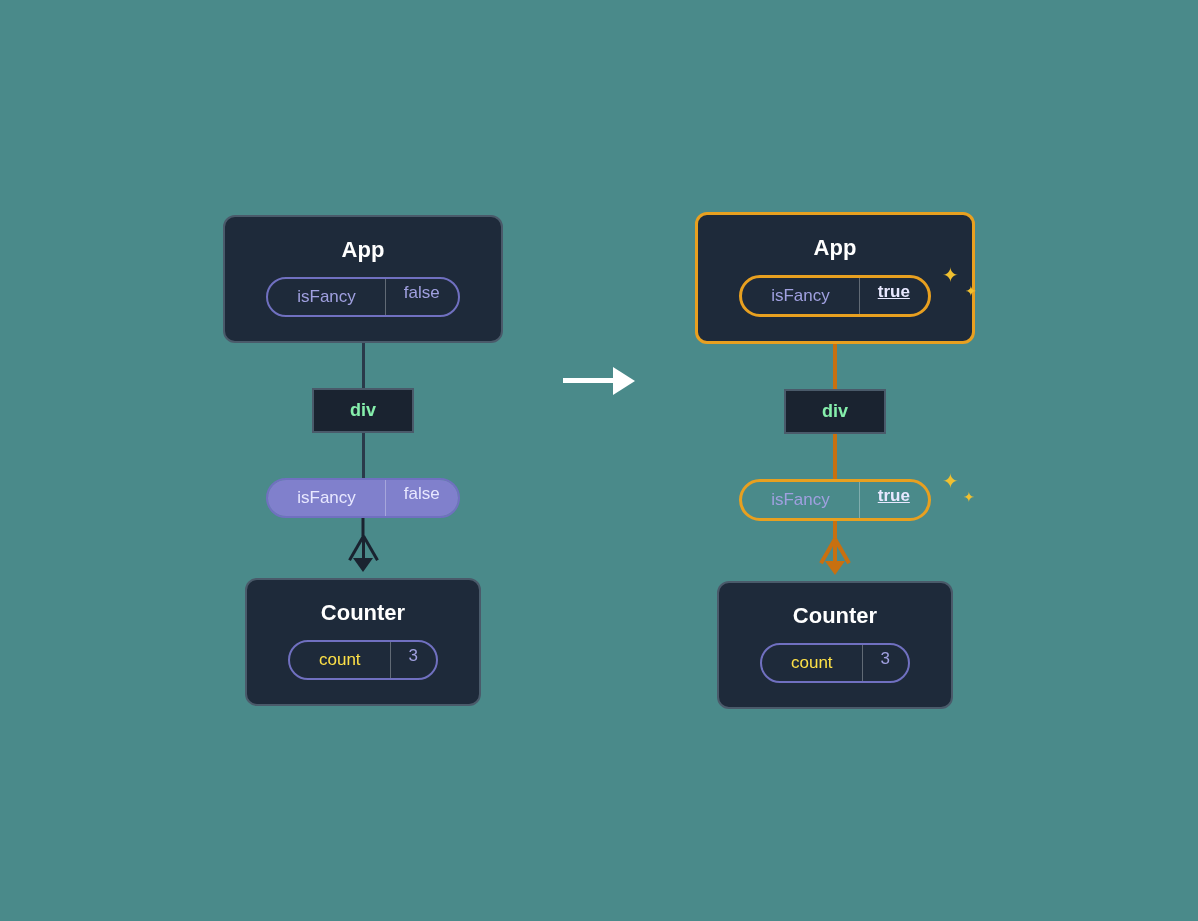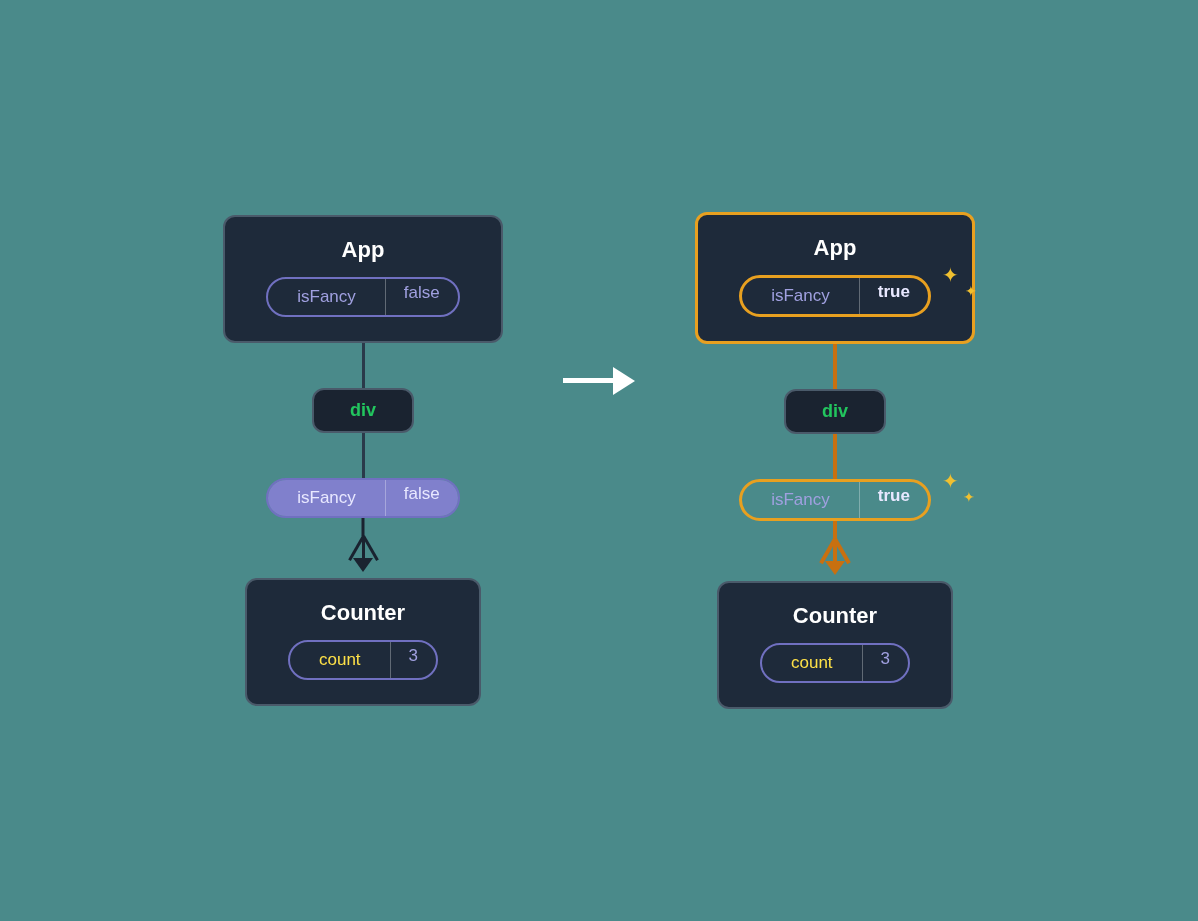--- a/index.html
+++ b/index.html
@@ -80,41 +80,42 @@
     }
 
     .app-box .pill-value {
       background-color: transparent;
       color: #a0a0e0;
     }
 
     .pill-value.bold-true {
       font-weight: 800;
       color: #e8e8ff;
+      text-decoration: underline;
     }
 
     
     .connector-v {
       width: 3px;
       height: 45px;
       background-color: #2a3a4a;
     }
 
     .connector-v.fancy-connector {
       background-color: #c87010;
       width: 4px;
     }
 
     
     .div-box {
       background-color: #1a2330;
       border: 2px solid #4a5a6a;
-      border-radius: 12px;
+      border-radius: 0;
       padding: 10px 36px;
-      color: #22c55e;
+      color: #86efac;
       font-size: 18px;
       font-weight: 700;
     }
 
     
     .counter-box {
       background-color: #1e2a3a;
       border: 2px solid #4a5a6a;
       border-radius: 12px;
       padding: 20px 30px 24px 30px;

